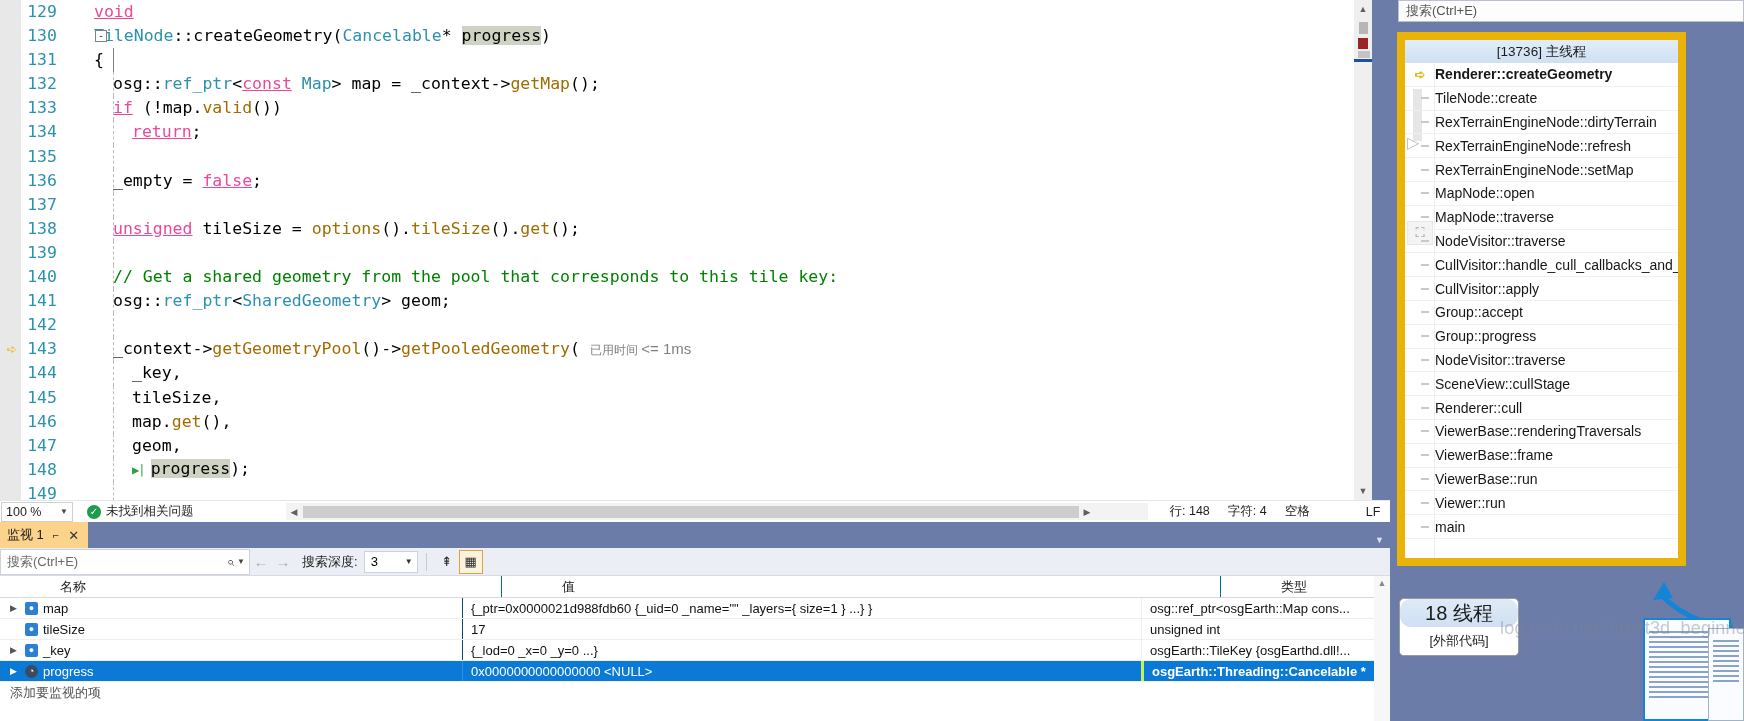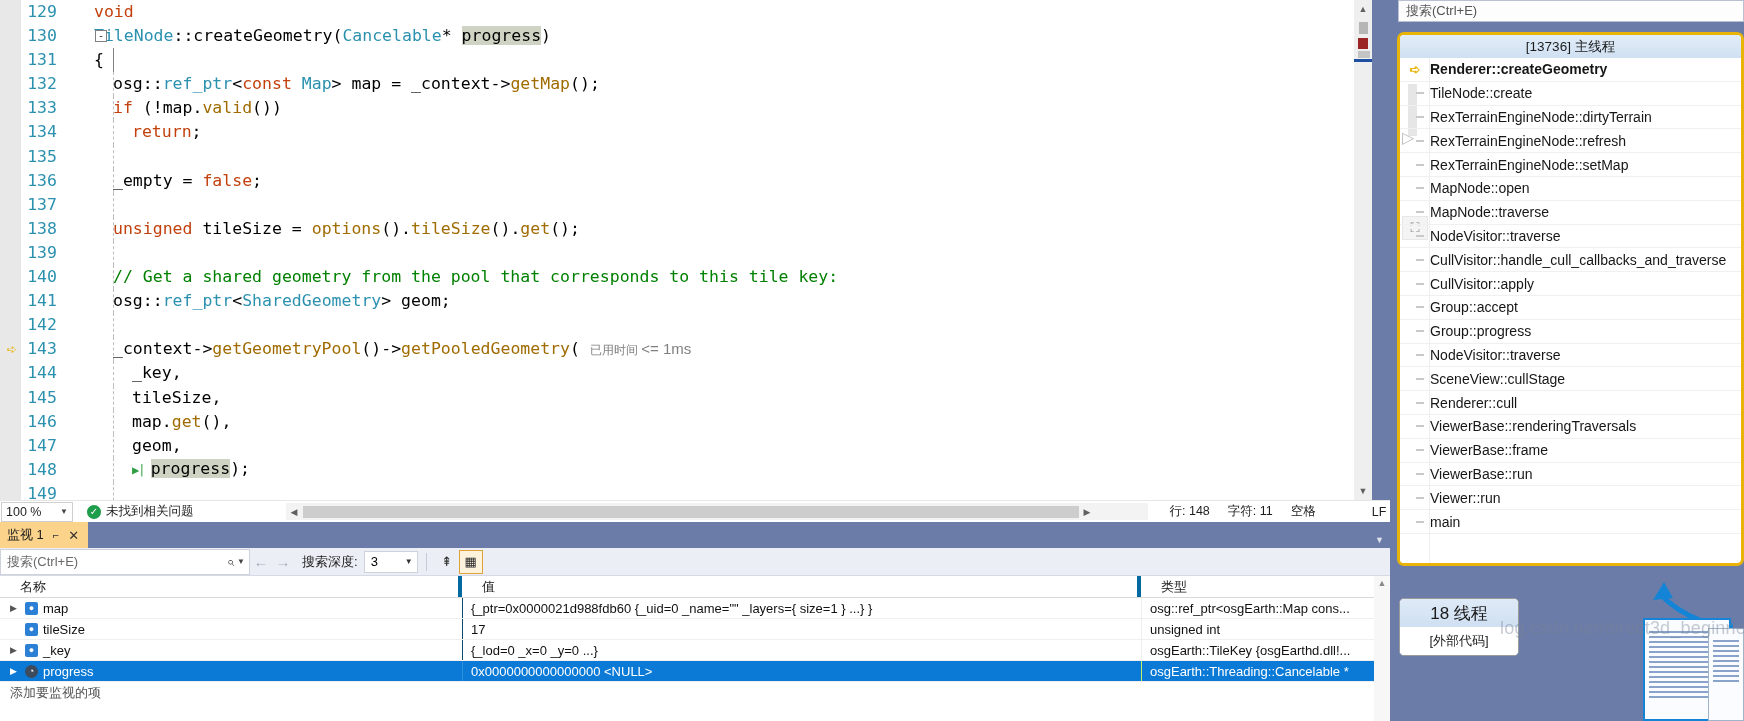--- a/index.html
+++ b/index.html
@@ -80,21 +80,21 @@
     width: 0; height: 24.1px;
     border-left: 1px dashed #bdbdbd;
   }
   .vbar {
     position: absolute;
     left: 113px; top: 0;
     width: 0; height: 24.1px;
     border-left: 1px solid #808080;
   }
   .code-text { flex: 1; color: #000000; }
-  .kw  { color: #c2410c; }
+  .kw  { color: #ec4899; text-decoration: underline; }
   .typ { color: #2b91af; }
   .cmt { color: #008000; }
   .fn  { color: #a06b00; }
   .hl  { background: #cfd3c3; }
   .plain { color: #000; }
   .strdbg {
     color: #808080;
     font-family: "Liberation Sans", sans-serif;
     font-size: 12px;
   }
@@ -221,37 +221,37 @@
   }
   .tb-btn.active { border: 1px solid #e0a23a; background: #fdf2dc; }
 
   
   #watch-head {
     display: flex; height: 22px;
     background: #ffffff;
     border-bottom: 1px solid #d9d9d9;
     font-size: 13px; color: #1b1b1b;
   }
-  #watch-head .hc { display: flex; align-items: center; padding-left: 20px; border-right: 4px solid #0369a1; }
+  #watch-head .hc { display: flex; align-items: center; padding-left: 20px; border-right: 1px solid #0369a1; margin-left: 40px; }
   .col-name  { width: 462px; }
   .col-value { width: 679px; }
   .col-type  { flex: 1; }
 
   .wrow {
     display: flex; height: 21px;
     font-size: 13px; color: #111;
     border-bottom: 1px solid #efefef;
   }
   .wrow.selected { background: #0a7ad6; color: #fff; }
   .wrow .c { display: flex; align-items: center; padding-left: 8px; overflow: hidden; white-space: nowrap; }
   .wrow .c.name { width: 462px; gap: 5px; padding-left: 10px; }
   .wrow .c.value { width: 679px; border-left: 1px solid #0c4a6e; }
   .wrow.selected .c.value { border-left: 1px solid #2f90e0; }
   .wrow .c.type { flex: 1; border-left: 1px solid #efefef; }
-  .wrow.selected .c.type { border-left: 1px solid #bef264; }
+  .wrow.selected .c.type { border-left: 3px solid #bef264; font-weight: bold; }
   .expander { width: 10px; font-size: 9px; color: #555; }
   .wrow.selected .expander { color: #fff; }
   .varicon {
     width: 13px; height: 13px; border-radius: 2px;
     background: #2b7fd4;
     display: inline-flex; align-items: center; justify-content: center;
     color: #fff; font-size: 9px;
   }
   .varicon.clock { background: #3d4b5c; border-radius: 50%; }
   #watch-add {
@@ -278,24 +278,24 @@
     position: absolute; left: 8px; top: 0;
     width: 346px; height: 22px;
     background: #fdfdfd;
     border: 1px solid #b9c0d2;
     display: flex; align-items: center;
     padding-left: 7px;
     font-size: 13px; color: #555;
   }
   #callstack-box {
     position: absolute; left: 7px; top: 32px;
-    width: 347px; height: 534px;
-    background: #ffffff;
-    border: 3px solid #eab308;
-    border-radius: 7px;
+    width: 289px; height: 534px;
+    background: #ffffff;
+    border: 8px solid #eab308;
+    border-radius: 1px;
     overflow: hidden;
   }
   #cs-thread-header {
     height: 23px;
     background: linear-gradient(to bottom,#e2edf8,#cfe0f2);
     display: flex; align-items: center; justify-content: center;
     font-size: 13.5px; color: #1b1b1b;
   }
   #cs-gutter {
     position: absolute; left: 0; top: 23px;
@@ -345,21 +345,21 @@
     width: 120px; height: 58px;
     background: #ffffff;
     border: 1px solid #9a9a9a;
     border-radius: 5px;
     overflow: hidden;
   }
   #thread-box .tb-top {
     height: 28px;
     background: linear-gradient(to bottom,#dfeaf7,#cfe0f2);
     display: flex; align-items: center; justify-content: center;
-    font-size: 17px; color: #1b1b1b;
+    font-size: 20px; color: #1b1b1b; border-radius: 11px;
   }
   #thread-box .tb-bot {
     height: 28px;
     display: flex; align-items: center; justify-content: center;
     font-size: 13px; color: #1b1b1b;
     background: #fff;
   }
   
   #callout-arrow {
     position: absolute; left: 175px; top: 560px;
@@ -421,21 +421,21 @@
         <span>未找到相关问题</span>
       </div>
       <div id="hscroll-wrap">
         <div class="harrow">◀</div>
         <div id="hscroll-thumb"></div>
         <div class="harrow">▶</div>
       </div>
       <div id="hscroll-right-pad"></div>
       <div id="caret-info">
         <span>行: 148</span>
-        <span>字符: 11</span>
+        <span>字符: 4</span>
         <span>空格</span>
       </div>
       <span id="eol-label">LF</span>
     </div>
   </div>
 
   <div id="watch-pane">
 
     <div id="watch-tabstrip">
       <div id="watch-tab">

